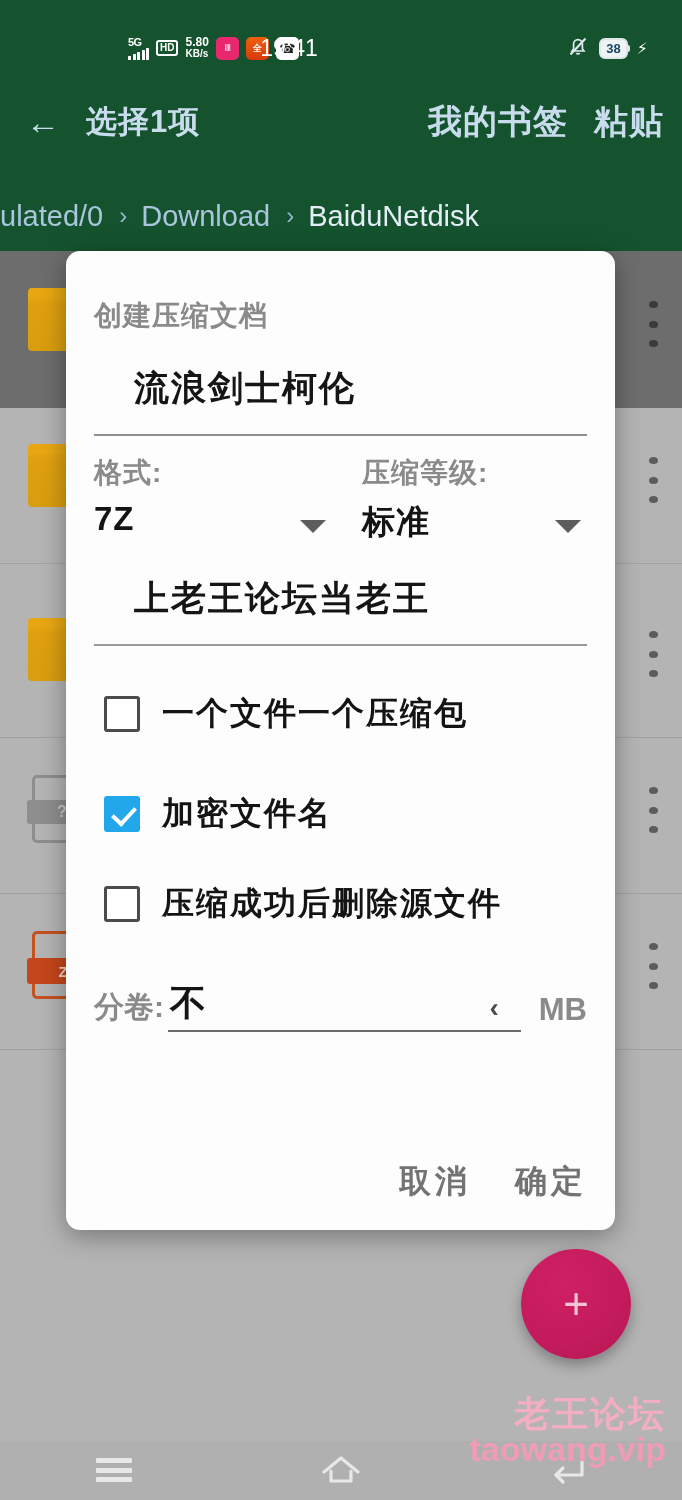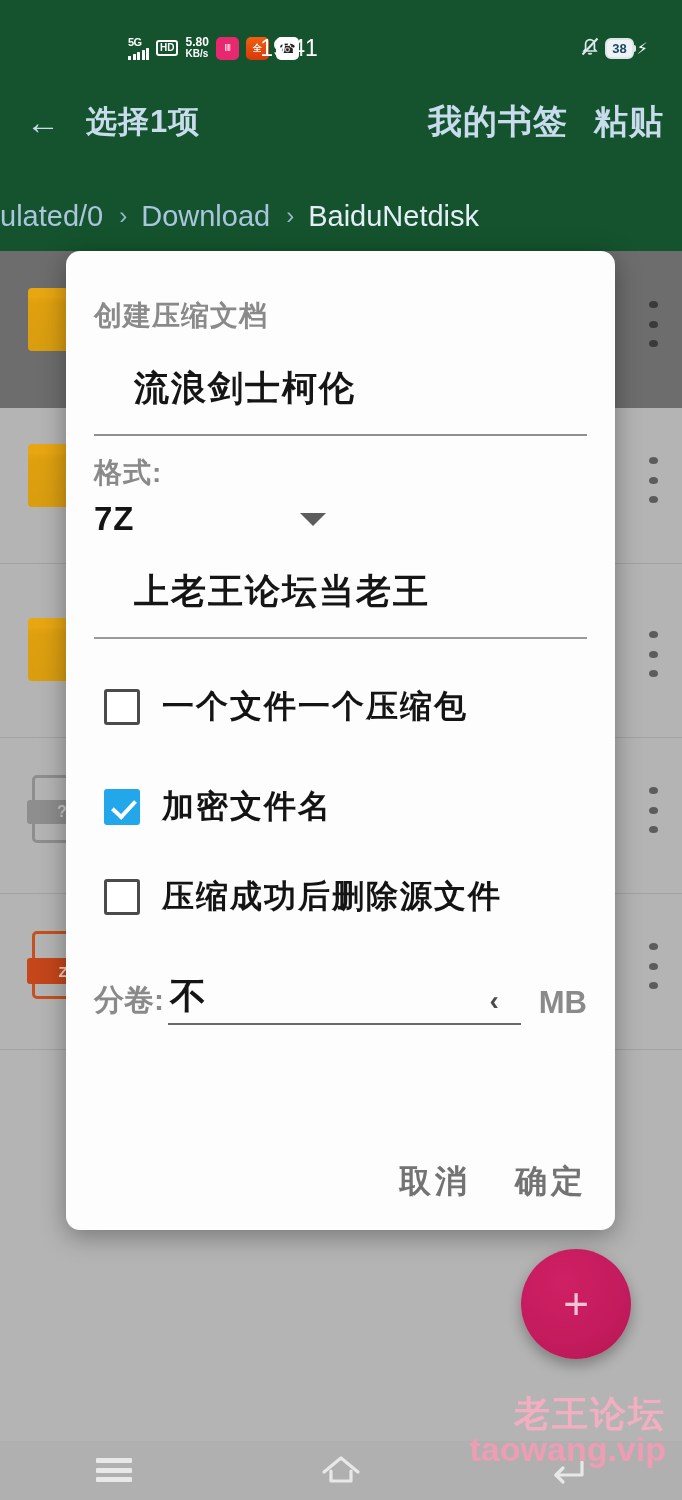--- a/index.html
+++ b/index.html
@@ -48,21 +48,21 @@
   .ai-red .glyph{font-size:9px;font-weight:bold;}
   .ai-white{background:#fff;color:#222;}
   .ai-white .glyph{font-size:13px;color:#222;}
   .clock{
     position:absolute;left:0;top:0;width:578px;height:40px;
     display:flex;align-items:center;justify-content:center;
     color:#fff;font-size:23px;font-weight:normal;letter-spacing:0px;
   }
   .sb-right{
     position:absolute;right:34px;top:0;height:40px;
-    display:flex;align-items:center;gap:3px;color:#fff;
+    display:flex;align-items:center;gap:9px;color:#fff;
   }
   .batt{
     border:2px solid #dfe6ea;border-radius:6px;background:#eef3f6;color:#1b4766;
     font-size:13px;font-weight:bold;padding:0 5px;line-height:17px;position:relative;
   }
   .batt:after{content:"";position:absolute;right:-4px;top:5px;width:3px;height:7px;background:#dfe6ea;border-radius:0 2px 2px 0;}
   .bolt{font-size:16px;color:#fff;}
 
   .toolbar{
     position:absolute;left:0;top:82px;width:682px;height:80px;
@@ -386,20 +386,25 @@
 
     <div class="namefield">流浪剑士柯伦</div>
     <div class="rule"></div>
 
     <div class="selrow">
       <div class="selcell fmt">
         <div class="sel-label">格式:</div>
         <div class="sel-value">7Z</div>
         <span class="caret"></span>
       </div>
+      <div class="selcell lvl">
+        <div class="sel-label">压缩等级:</div>
+        <div class="sel-value">标准</div>
+        <span class="caret"></span>
+      </div>
     </div>
 
     <div class="pwfield">上老王论坛当老王</div>
     <div class="rule soft"></div>
 
     <div class="cbrow">
       <span class="cbox"></span>
       <span class="cblabel">一个文件一个压缩包</span>
     </div>
 

